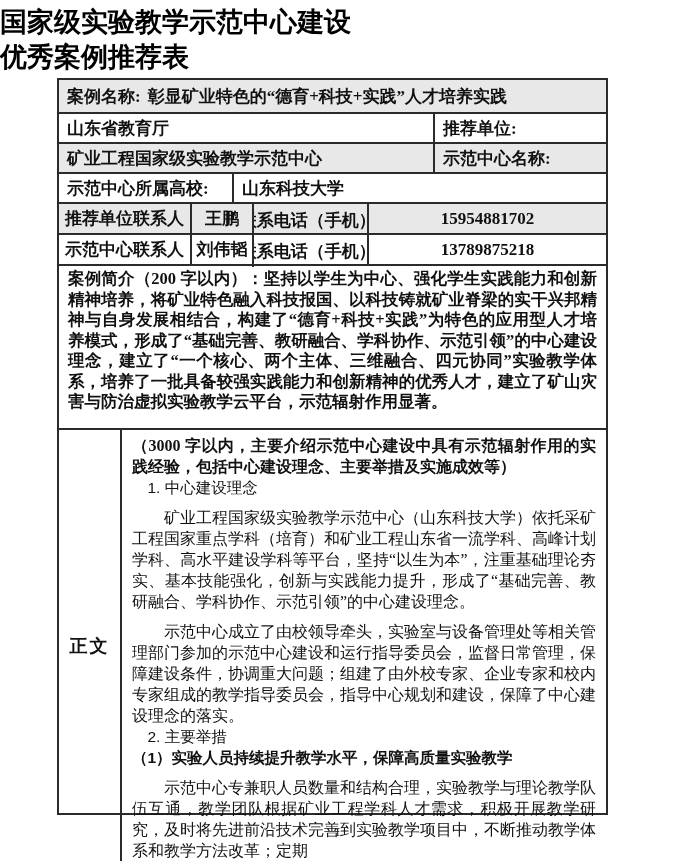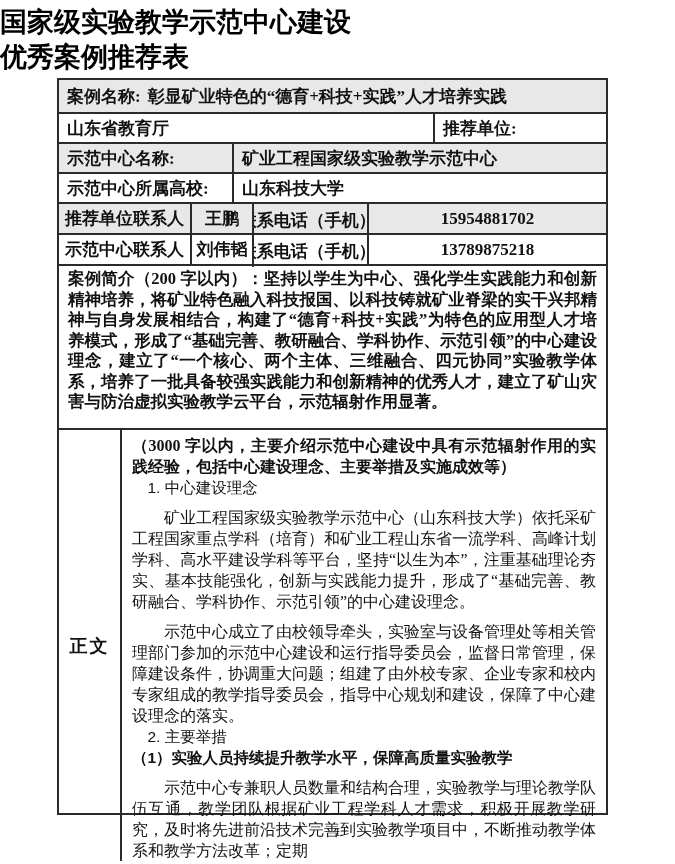--- a/index.html
+++ b/index.html
@@ -109,22 +109,22 @@
         <span class="lbl">案例名称:</span>
         <span class="val">彰显矿业特色的“德育+科技+实践”人才培养实践</span>
       </div>
     </div>
 
     <div class="row r-info p-plain">
         <div class="cell c-value">山东省教育厅</div>
         <div class="cell c-label">推荐单位:</div>
       </div>
       <div class="row r-info p-shaded">
+        <div class="cell c-value">矿业工程国家级实验教学示范中心</div>
         <div class="cell c-label">示范中心名称:</div>
-        <div class="cell c-value">矿业工程国家级实验教学示范中心</div>
       </div>
       <div class="row r-info p-plain">
         <div class="cell c-label">示范中心所属高校:</div>
         <div class="cell c-value">山东科技大学</div>
       </div>
 
     <div class="row r-contact p-shaded">
         <div class="cell c-role">推荐单位联系人</div>
         <div class="cell c-name">王鹏</div>
         <div class="cell c-phlabel">联系电话（手机）:</div>

